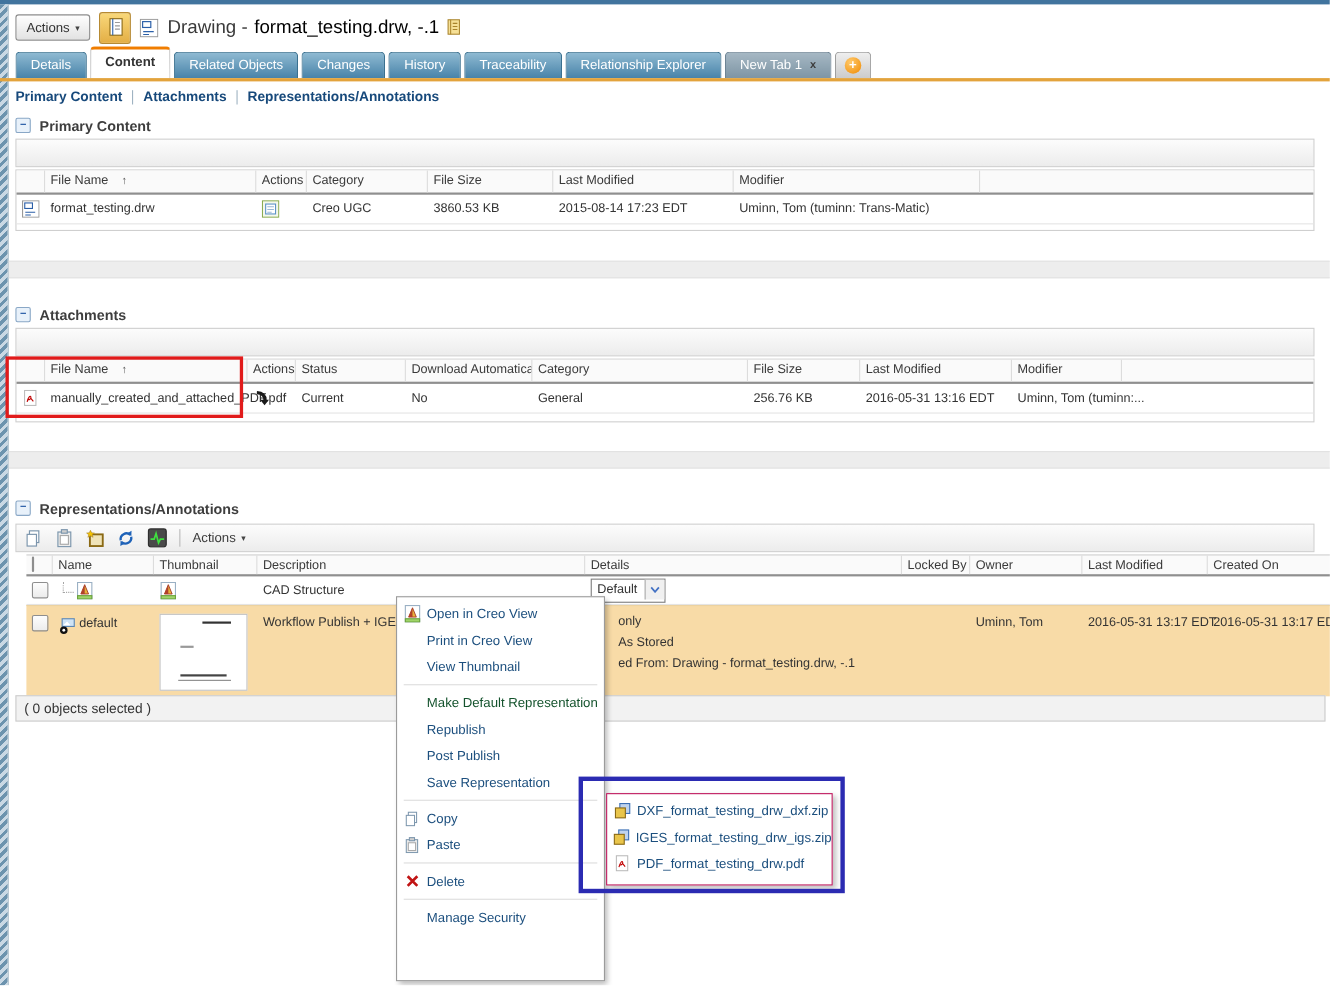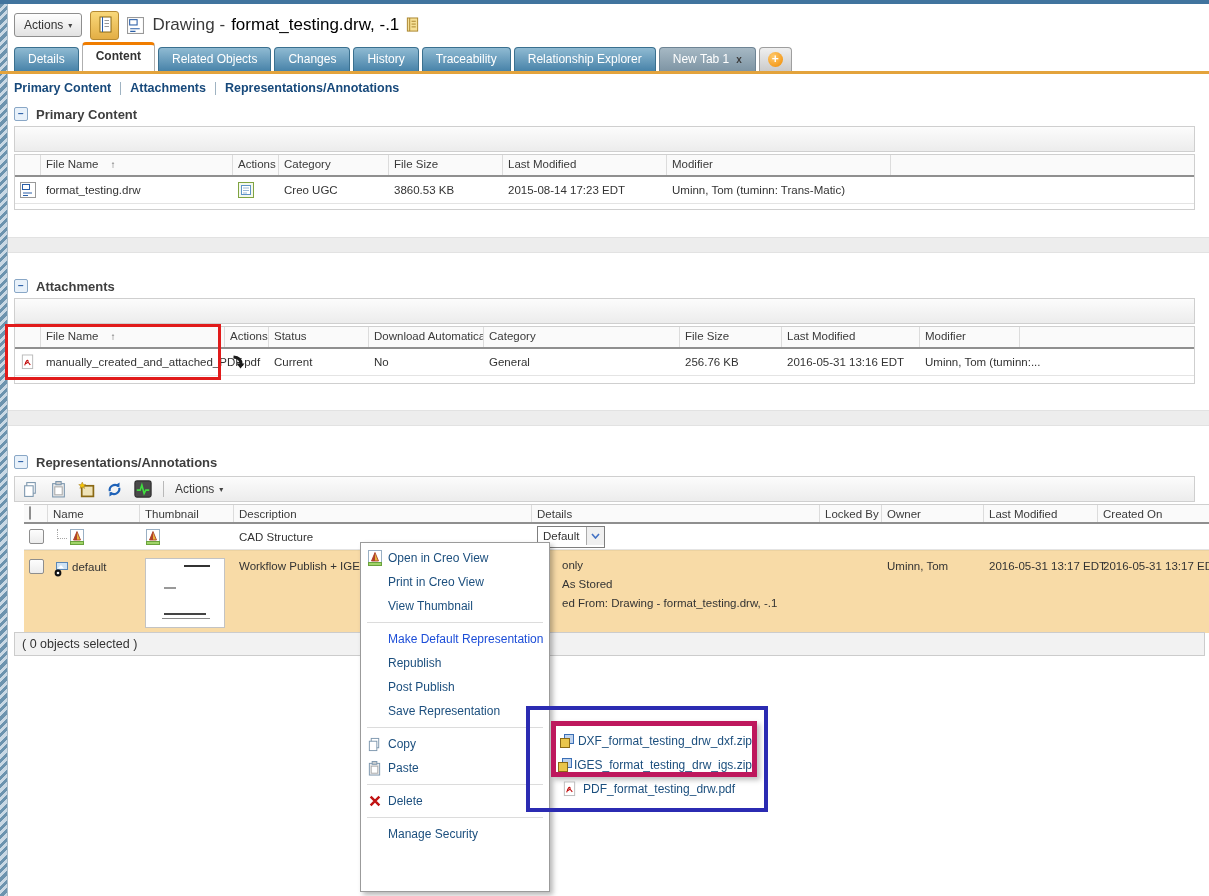--- a/index.html
+++ b/index.html
@@ -83,27 +83,27 @@
   .tsep{width:1px;height:16px;background:#B9B9B9;}
   .acttxt{display:flex;gap:5px;align-items:center;font-size:12px;color:#3C3C3C;cursor:pointer;}
   .icn{display:flex;align-items:center;justify-content:center;cursor:pointer;}
 
   
   .menu{left:360px;top:542px;width:190px;height:350px;background:#fff;border:1px solid #9B9B9B;
     box-shadow:3px 3px 5px rgba(0,0,0,.28);z-index:40;padding-top:3px;box-sizing:border-box;}
   .mi{height:24px;display:flex;align-items:center;cursor:pointer;}
   .mi .islot{width:27px;display:flex;align-items:center;justify-content:center;}
   .mi .lbl{font-size:12px;color:#1C4F7E;}
-  .mi.disabled .lbl{color:#1d4ed8;}
+  .mi.disabled .lbl{color:#14532d;}
   .mi.hl{background:#D6E6F6;border-top:1px solid #B5D1EC;border-bottom:1px solid #B5D1EC;height:22px;}
   .mi.hl .lbl{color:#A3541E;}
   .mi .subarrow{margin-left:auto;margin-right:7px;font-size:9px;color:#2F6CB3;}
   .msep{height:0;border-top:1px solid #DCDCDC;margin:4px 6px;}
 
-  .submenu{left:551px;top:721px;width:206px;height:56px;background:#fff;border:5px solid #be185d;
+  .submenu{left:551px;top:721px;width:206px;height:84px;background:#fff;border:1px solid #be185d;
     box-shadow:3px 3px 5px rgba(0,0,0,.25);z-index:45;padding-top:3px;box-sizing:border-box;}
 
   
   .ann-red{left:5px;top:324px;width:216px;height:56px;border:3px solid #E11B1B;box-sizing:border-box;z-index:30;pointer-events:none;}
   .ann-blue{left:526px;top:706px;width:242px;height:106px;border:4px solid #2B2BB2;box-sizing:border-box;z-index:55;pointer-events:none;}
 </style>
 </head>
 <body>
 
 <div class="screen">

